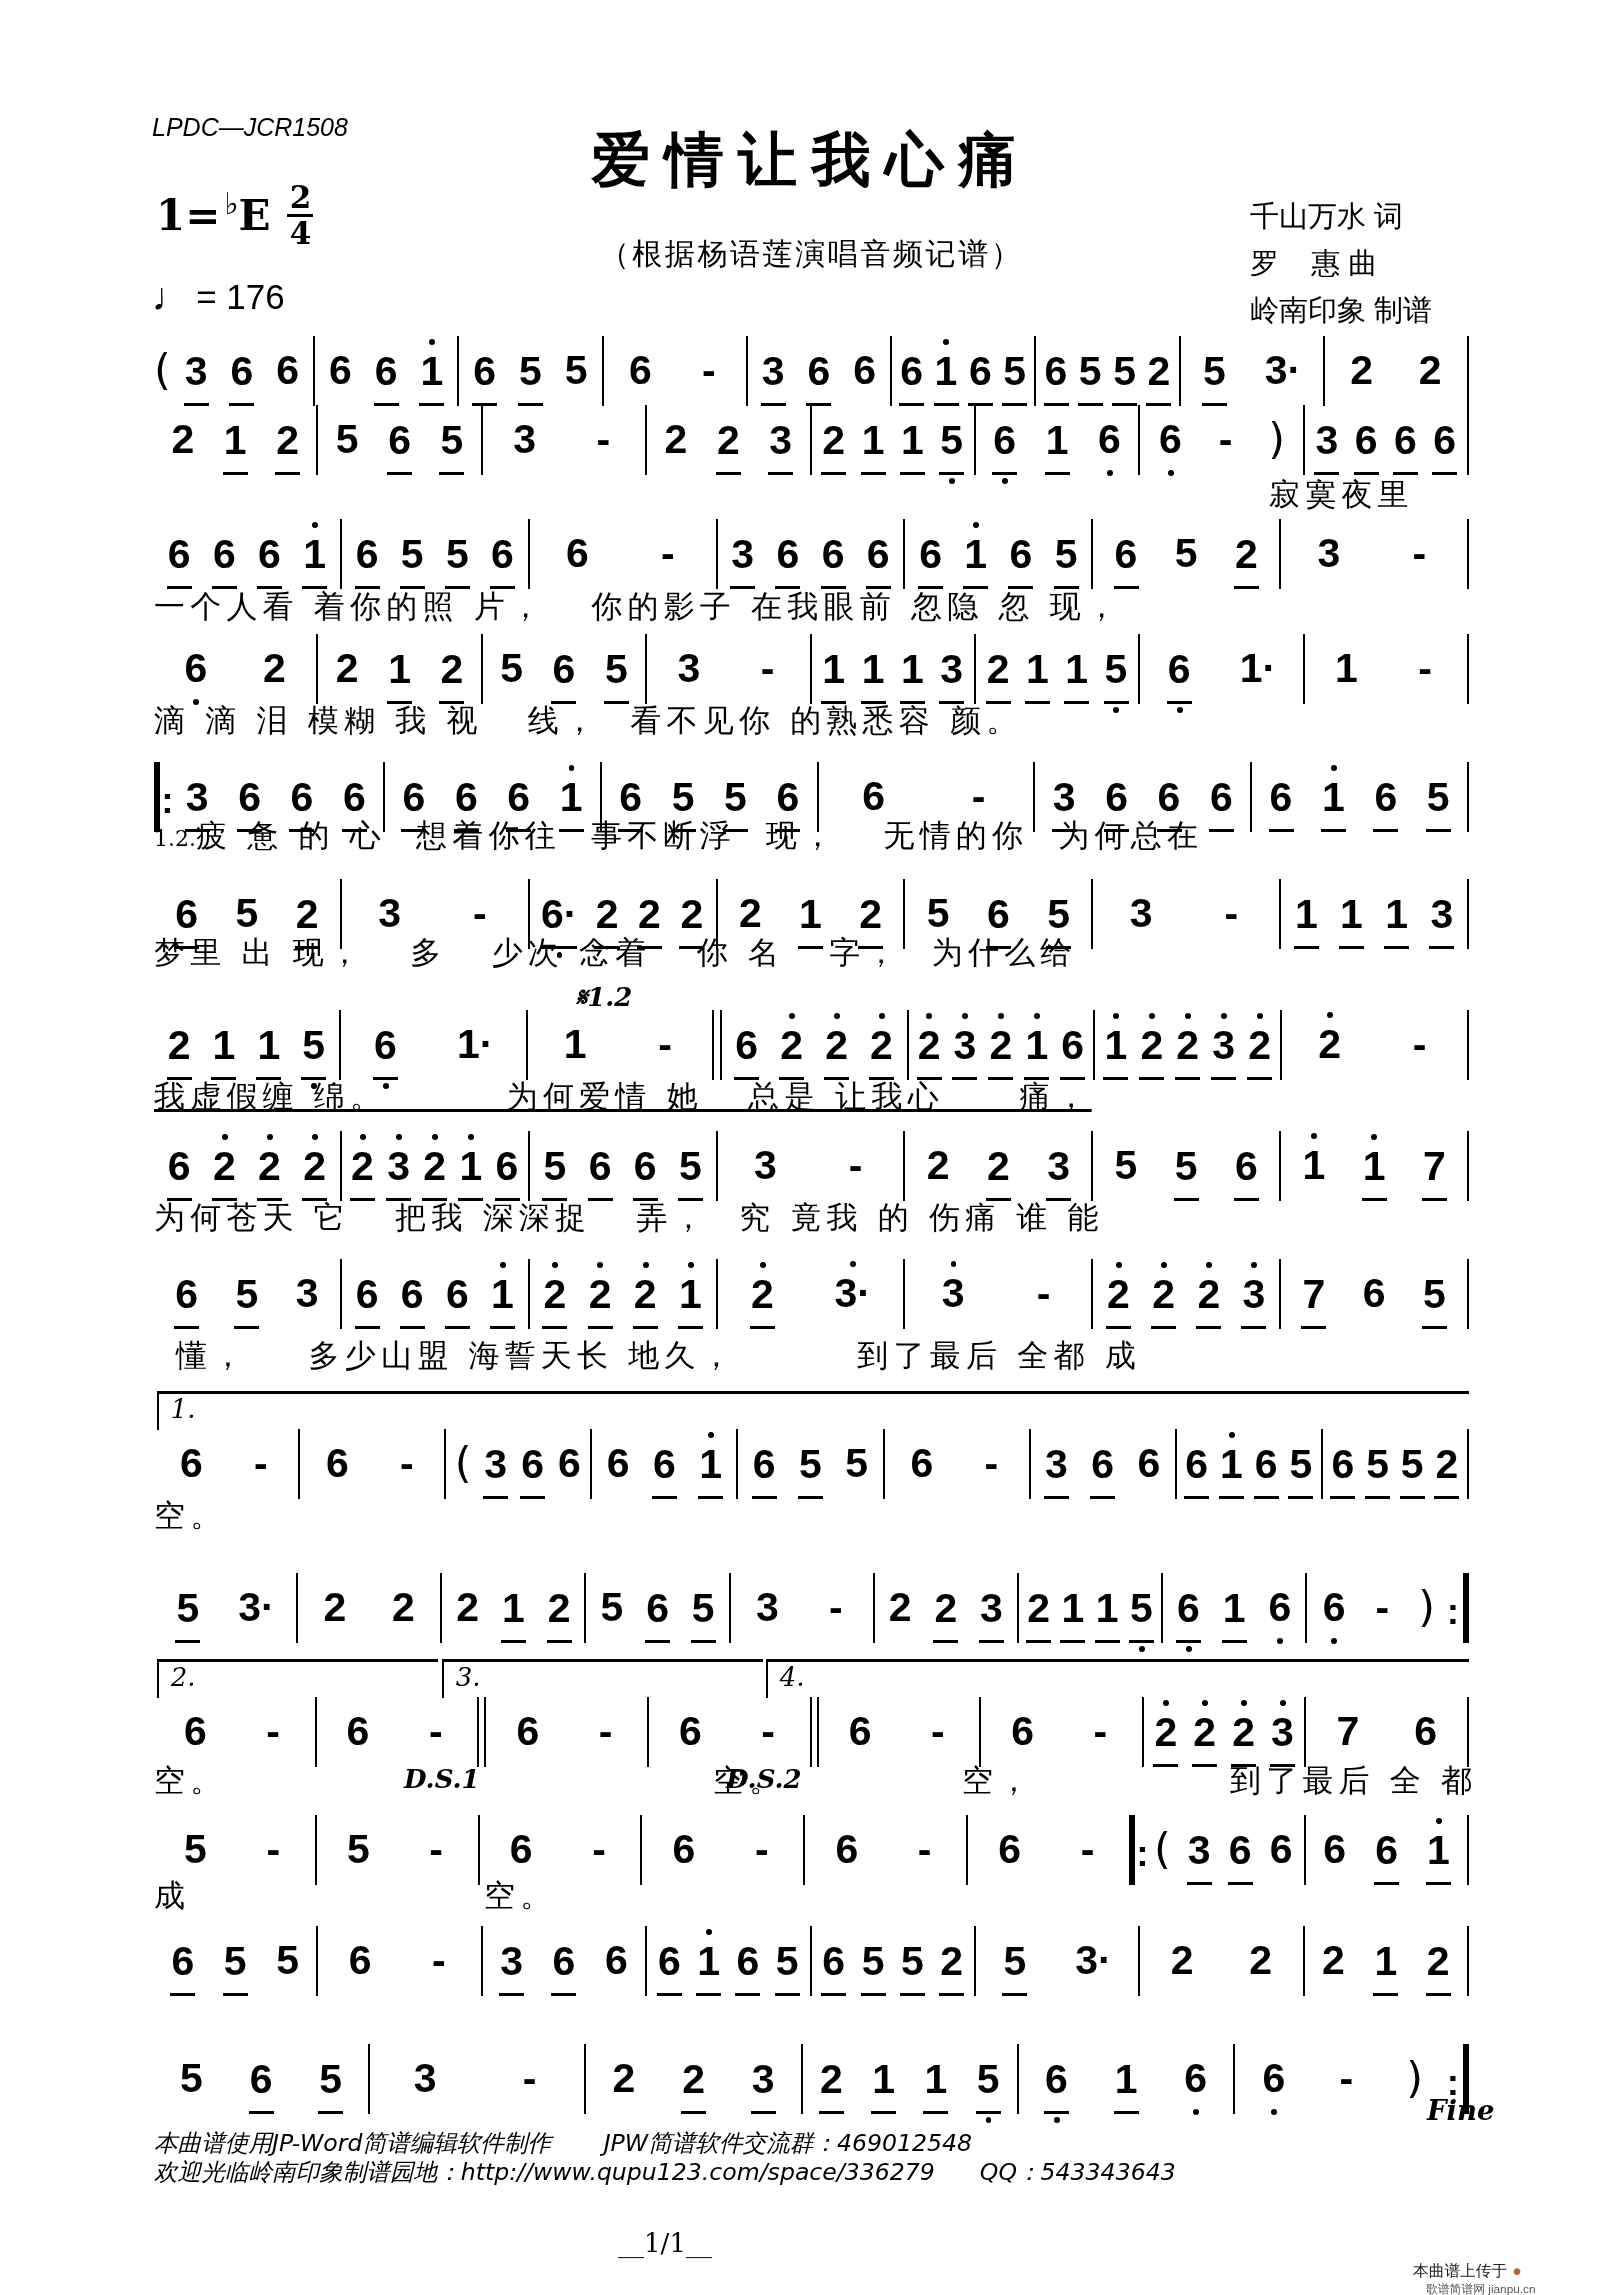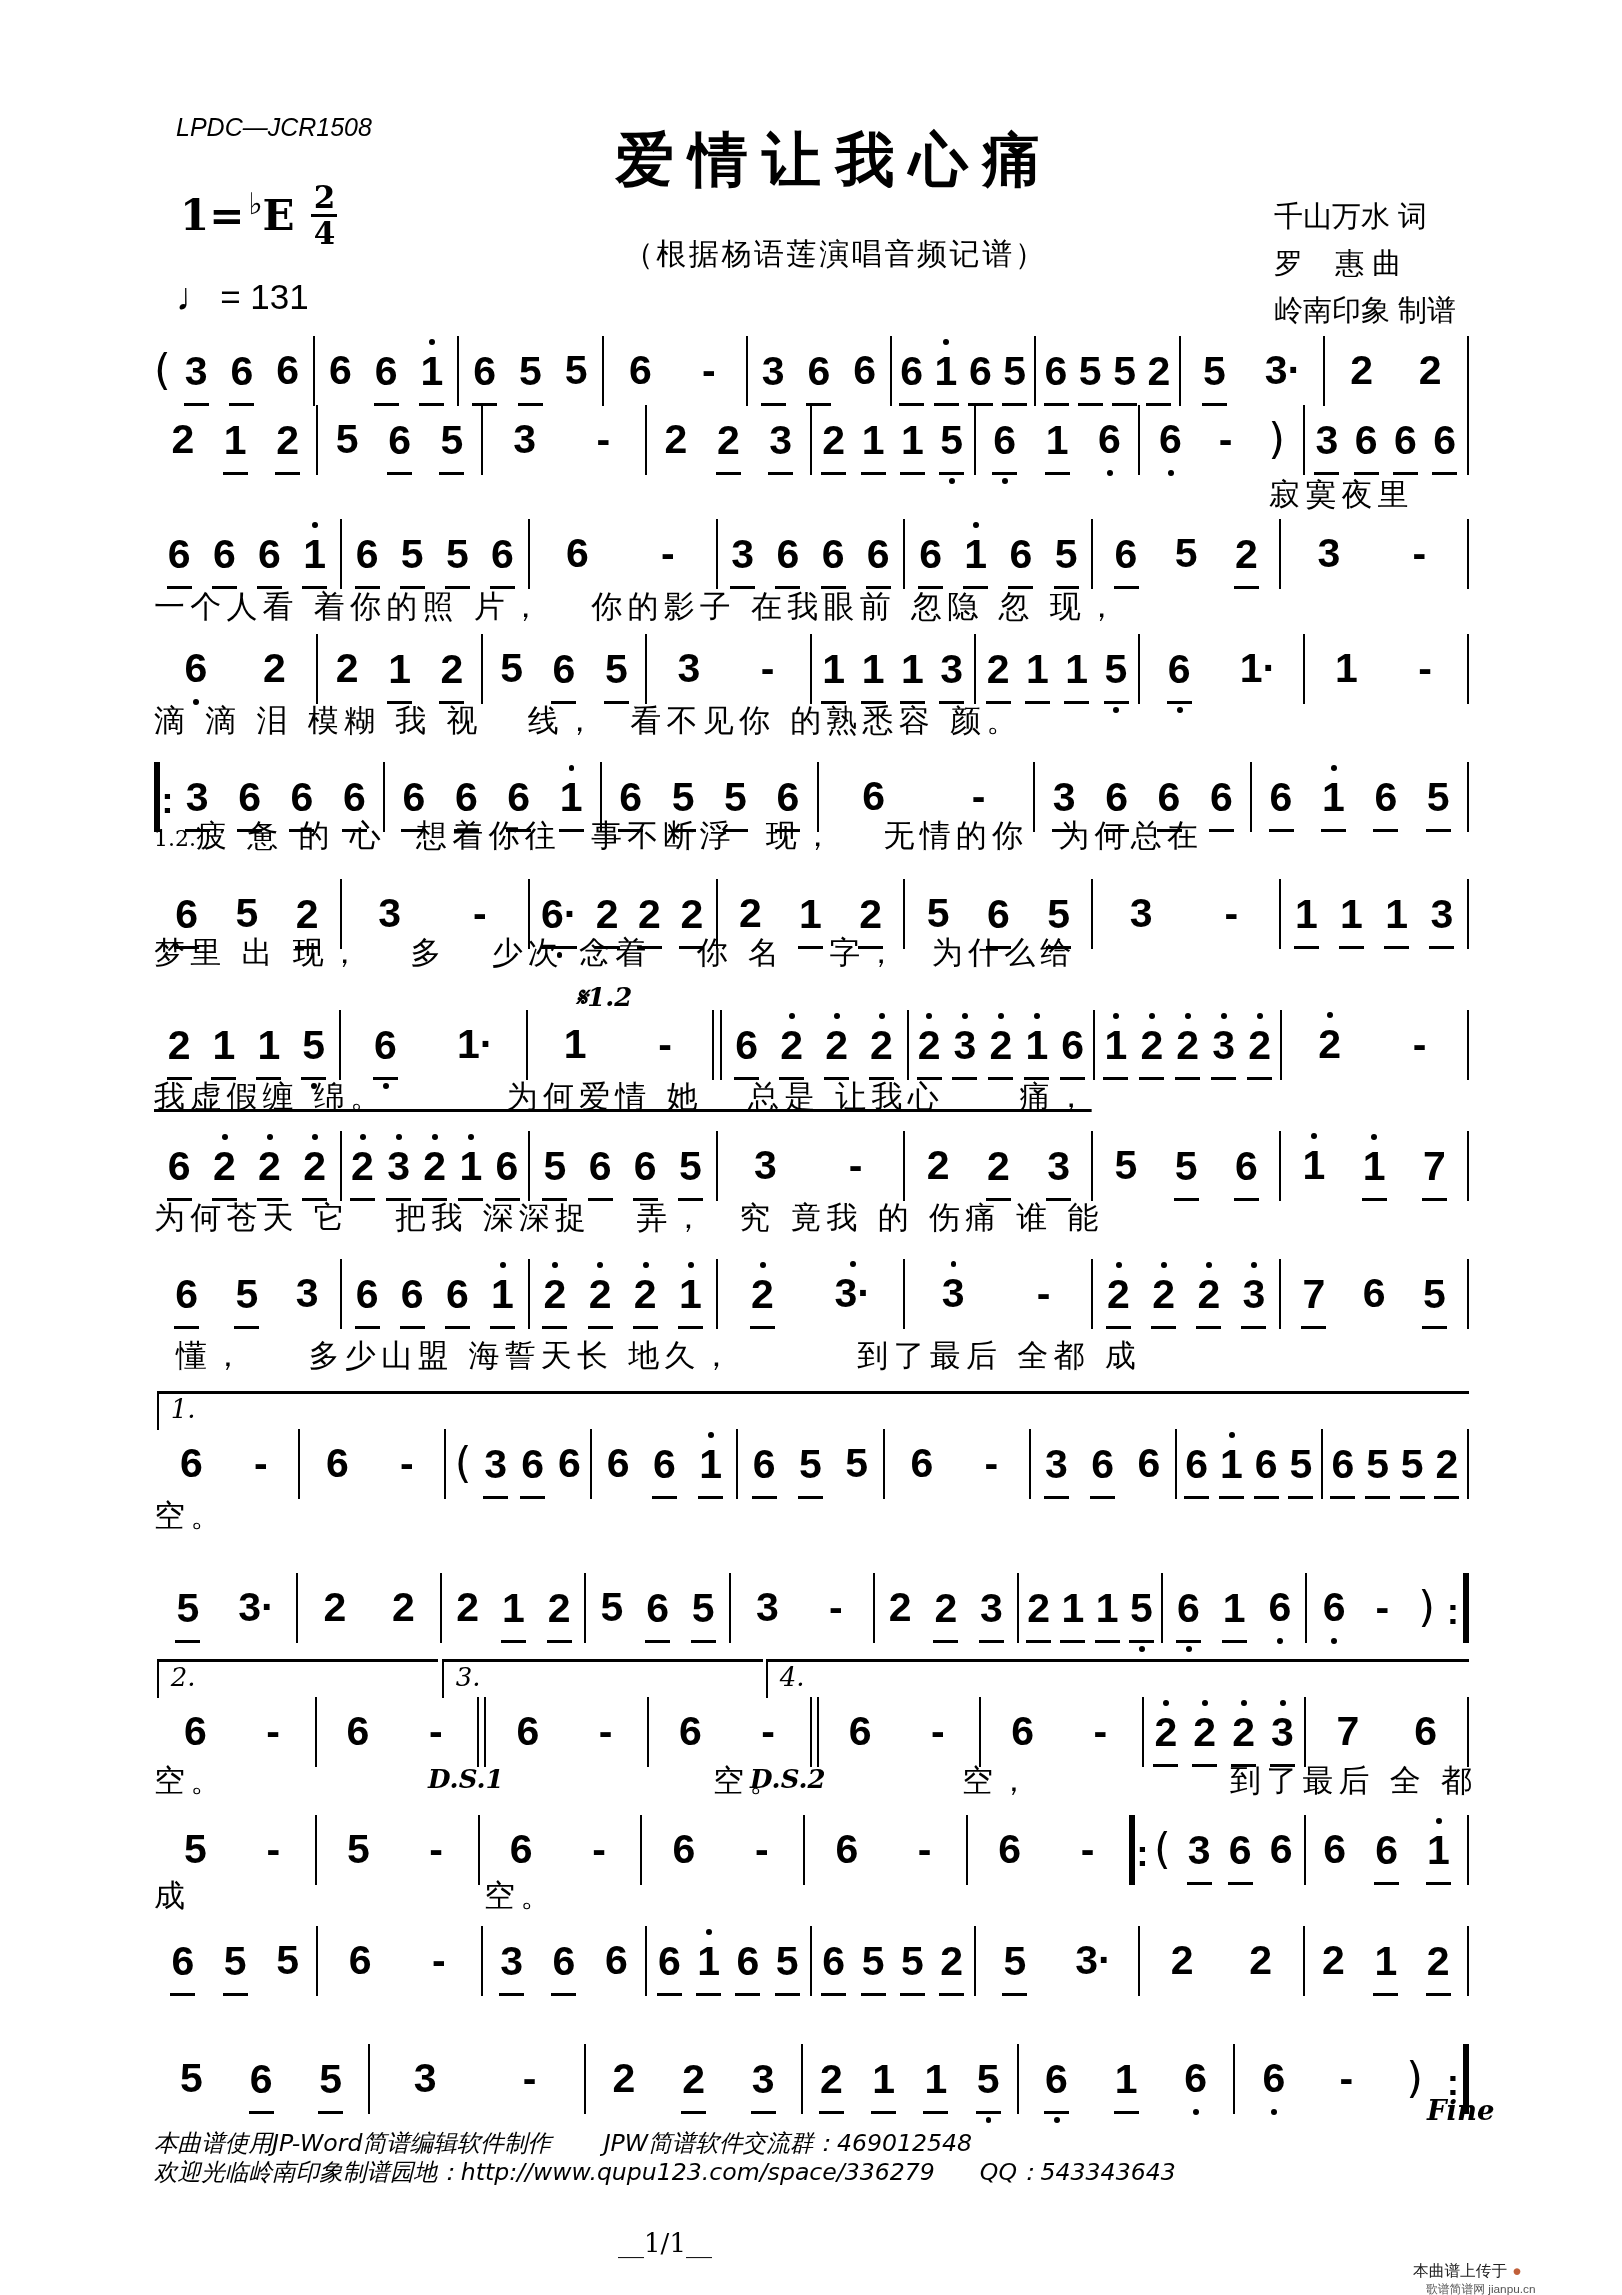--- a/index.html
+++ b/index.html
@@ -1,17 +1,17 @@
 <!DOCTYPE html>
 <html style="font-size:10.5px"><head>
 <meta charset="utf-8">
 <style>
   html, body { margin:0; padding:0; background:#ffffff; }
   body { width:1623px; height:2295px; position:relative; overflow:hidden; color:#000; font-family:"Liberation Sans", sans-serif; }
-  .abs { position:absolute;margin-left:24px; }
+  .abs { position:absolute; }
   .code { left:152px; top:113px; font-style:italic; font-size:25px; }
   .title { left:0; width:1623px; top:121px; text-align:center; font-family:"DejaVu Serif", serif; font-weight:bold; font-size:59px; letter-spacing:14.4px; }
   .subtitle { left:0; width:1623px; top:234px; text-align:center; font-family:"DejaVu Serif", serif; font-size:30px; letter-spacing:2.6px; }
   .key { left:156px; top:183px; font-family:"DejaVu Serif", serif; font-weight:bold; font-size:42px; display:flex; align-items:center; }
   .key .flat { font-size:30px; position:relative; top:-11.8px; margin-left:3.9px; font-weight:normal; }
   .timesig { display:inline-flex; flex-direction:column; align-items:center; margin-left:17px; font-size:31px; line-height:29px; }
   .timesig .bar { width:26px; height:3.3px; background:#000; margin:2px 0; }
   .tempo { left:152px; top:275px; font-size:35px; display:flex; align-items:center; }
   .tempo .note { font-size:39px; margin-right:5.2px; }
   .credits { left:1250px; top:193px; font-family:Liberation Sans, sans-serif; font-size:29px; line-height:47px; }
@@ -58,21 +58,21 @@
   <span>E</span>
   <span class="timesig">
     <span>2</span>
     <span class="bar"></span>
     <span>4</span>
   </span>
 </div>
 
 <div class="abs tempo">
   <span class="note">♩</span>
-  <span>= 131</span>
+  <span>= 176</span>
 </div>
 
 <div class="abs credits">
   <div>千山万水 词</div>
   <div>罗    惠 曲</div>
   <div>岭南印象 制谱</div>
 </div>
 
 <div id="score">
     <div class="system" style="top: 327px;">

